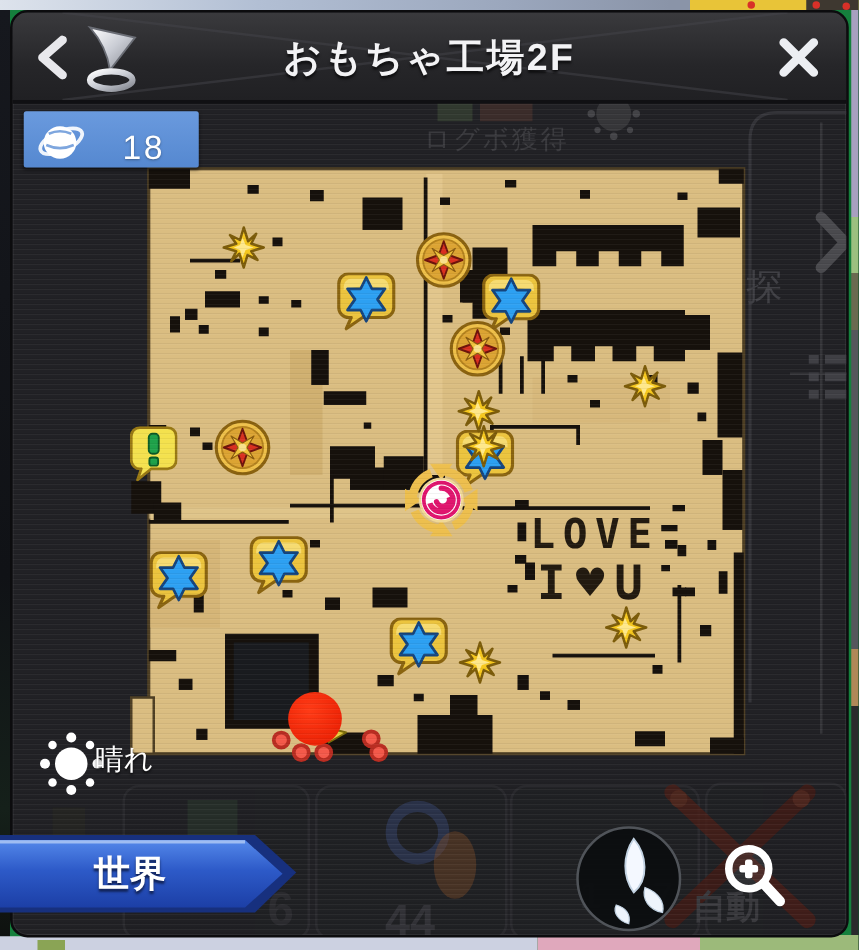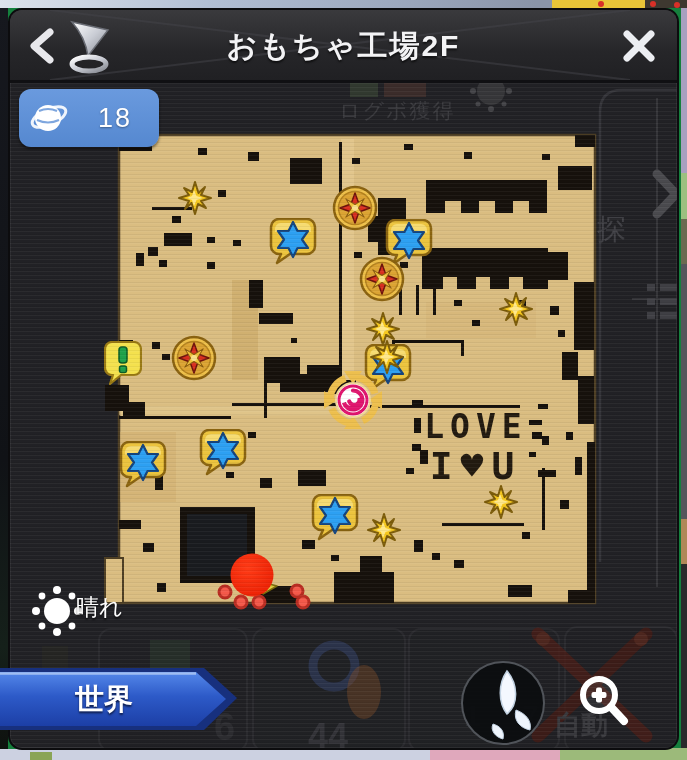--- a/index.html
+++ b/index.html
@@ -18,23 +18,23 @@
        background:linear-gradient(#3a3a3d,#262629 60%,#202023);
        border-bottom:3px solid #101013;}
   .hdr-x{position:absolute;inset:0;overflow:hidden;}
   .title{position:absolute;left:0;top:16px;width:100%;text-align:center;
          font-size:30px;font-weight:bold;color:#f3f3f5;letter-spacing:2px;
          text-shadow:0 2px 2px rgba(0,0,0,.6);}
   .backbtn{position:absolute;left:14px;top:14px;width:40px;height:44px;cursor:pointer;}
   .closebtn{position:absolute;right:18px;top:14px;width:40px;height:44px;cursor:pointer;}
   .logo{position:absolute;left:48px;top:8px;width:64px;height:60px;}
   
-  .badge{position:absolute;left:19px;top:89px;width:140px;height:58px;border-radius:12px;
+  .badge{position:absolute;left:19px;top:89px;width:140px;height:45px;border-radius:2px;
          background:linear-gradient(#6a9ade,#5588d0);box-shadow:0 2px 3px rgba(0,0,0,.5);
-         display:flex;align-items:center;}
+         display:flex;align-items:flex-end;}
   .badge .num{flex:1;text-align:center;color:#fff;font-size:27px;letter-spacing:2px;
          text-shadow:0 1px 2px rgba(0,0,0,.35);}
   
   .maplayer{position:absolute;inset:0;}
   .marker{position:absolute;transform:translate(-50%,-50%);}
   .marker svg{display:block;}
   .player{width:43px;height:43px;border-radius:50%;
           background:radial-gradient(circle at 40% 35%,#ff3b16,#ee2406 70%);}
   .small_player_dots{width:15px;height:15px;border-radius:50%;background:#f4594a;
           border:3px solid #b92d22;box-sizing:border-box;}

